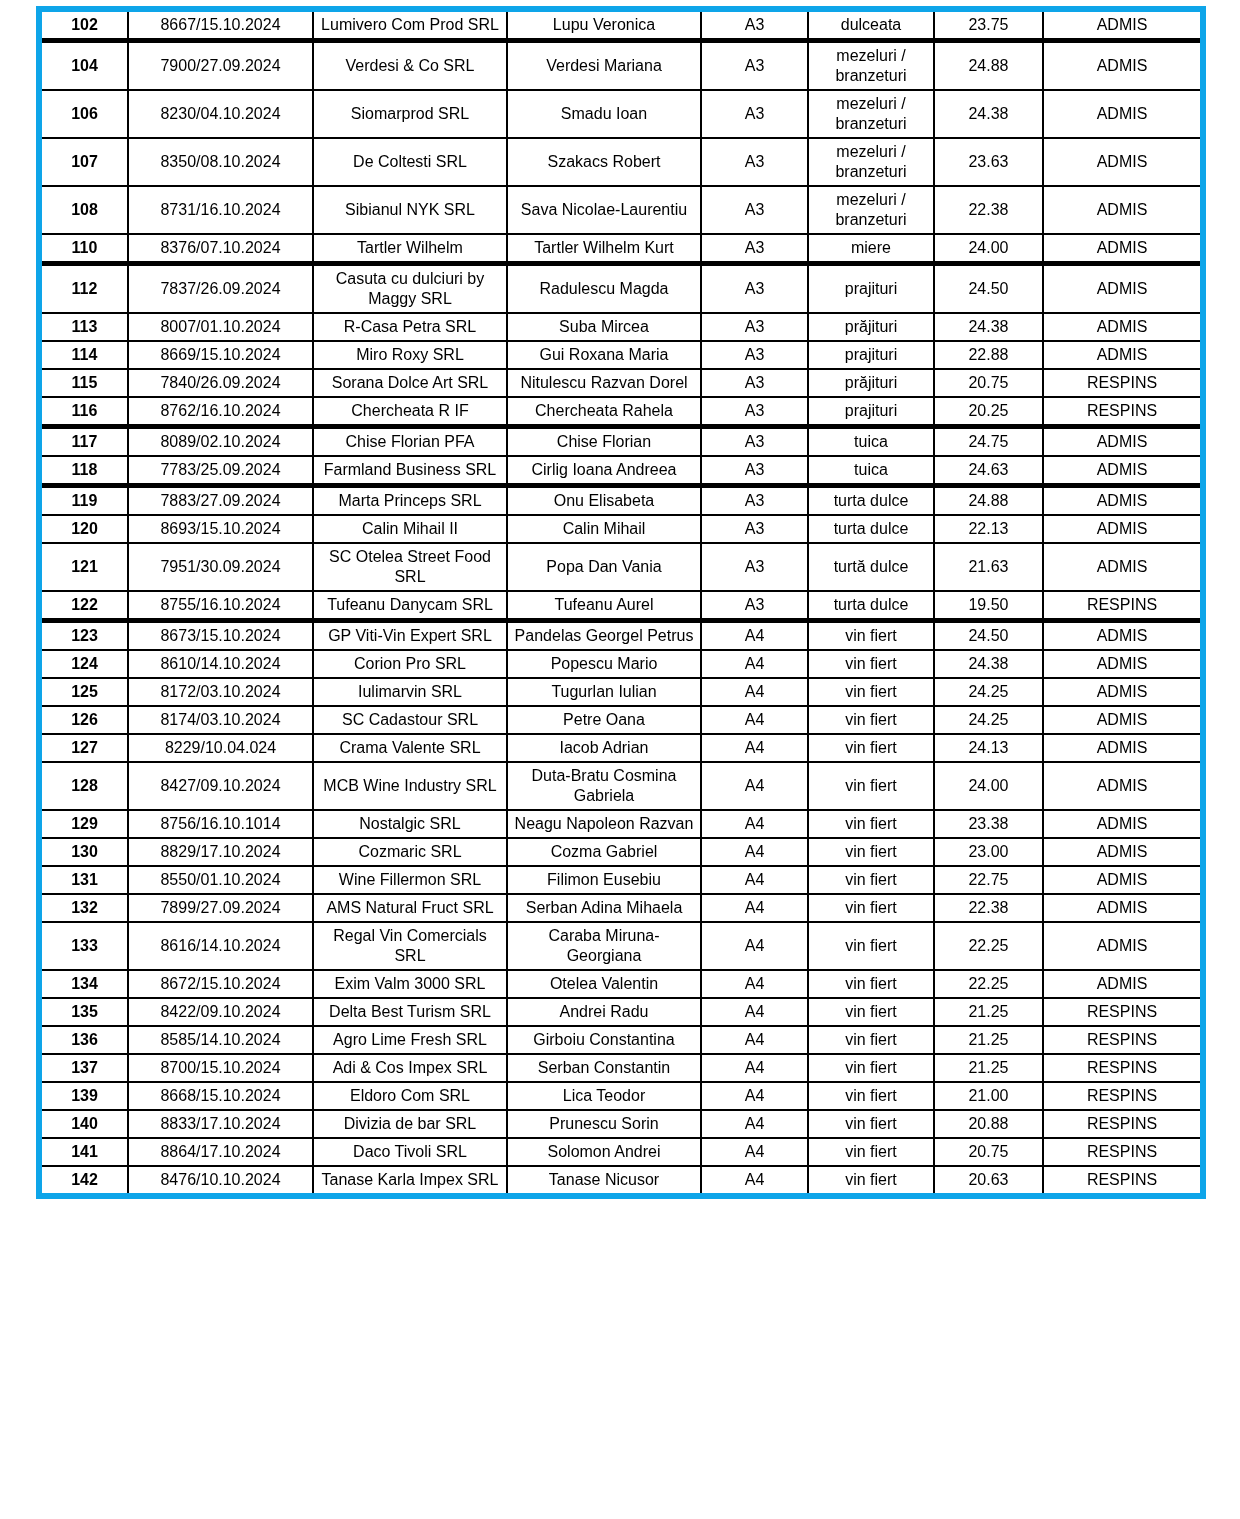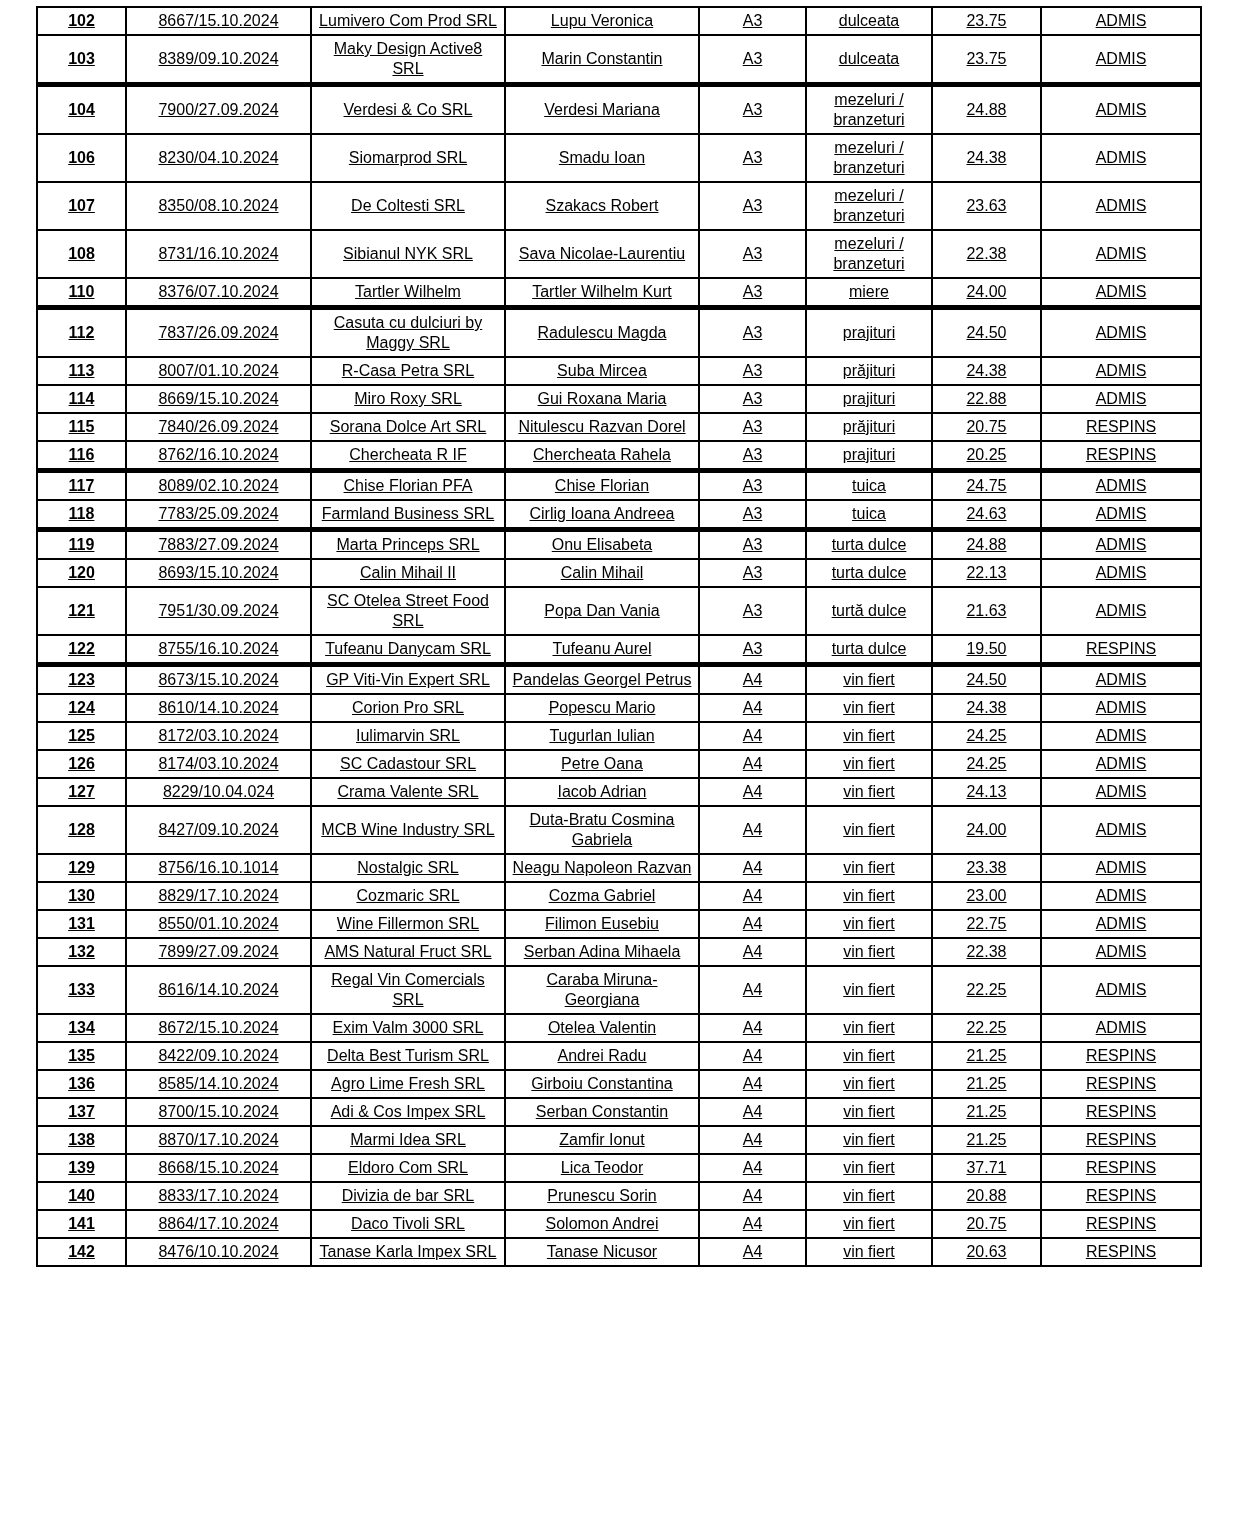--- a/index.html
+++ b/index.html
@@ -14,22 +14,21 @@
     color: #000000;
     overflow: hidden;
   }
   .page {
     padding: 6px 0 0 36px;
   }
   table.results {
     border-collapse: collapse;
     table-layout: fixed;
     width: 1164px;
-    border: 2px solid #0ea5e9;
-    text-decoration: underline;
+    border: 6px solid #0ea5e9;
   }
   table.results td {
     border: 2px solid #000;
     text-align: center;
     vertical-align: middle;
     font-size: 16px;
     line-height: 20px;
     padding: 3px 6px;
     overflow: hidden;
     word-wrap: break-word;
@@ -59,30 +58,20 @@
         <tr>
           <td class="col-no">102</td>
           <td class="col-registration">8667/15.10.2024</td>
           <td class="col-company">Lumivero Com Prod SRL</td>
           <td class="col-representative">Lupu Veronica</td>
           <td class="col-section">A3</td>
           <td class="col-product">dulceata</td>
           <td class="col-score">23.75</td>
           <td class="col-result">ADMIS</td>
         </tr>
-        <tr>
-          <td class="col-no">103</td>
-          <td class="col-registration">8389/09.10.2024</td>
-          <td class="col-company">Maky Design Active8 SRL</td>
-          <td class="col-representative">Marin Constantin</td>
-          <td class="col-section">A3</td>
-          <td class="col-product">dulceata</td>
-          <td class="col-score">23.75</td>
-          <td class="col-result">ADMIS</td>
-        </tr>
         <tr class="group-start">
           <td class="col-no">104</td>
           <td class="col-registration">7900/27.09.2024</td>
           <td class="col-company">Verdesi &amp; Co SRL</td>
           <td class="col-representative">Verdesi Mariana</td>
           <td class="col-section">A3</td>
           <td class="col-product">mezeluri / branzeturi</td>
           <td class="col-score">24.88</td>
           <td class="col-result">ADMIS</td>
         </tr>
@@ -380,37 +369,27 @@
           <td class="col-no">137</td>
           <td class="col-registration">8700/15.10.2024</td>
           <td class="col-company">Adi &amp; Cos Impex SRL</td>
           <td class="col-representative">Serban Constantin</td>
           <td class="col-section">A4</td>
           <td class="col-product">vin fiert</td>
           <td class="col-score">21.25</td>
           <td class="col-result">RESPINS</td>
         </tr>
         <tr>
-          <td class="col-no">138</td>
-          <td class="col-registration">8870/17.10.2024</td>
-          <td class="col-company">Marmi Idea SRL</td>
-          <td class="col-representative">Zamfir Ionut</td>
-          <td class="col-section">A4</td>
-          <td class="col-product">vin fiert</td>
-          <td class="col-score">21.25</td>
-          <td class="col-result">RESPINS</td>
-        </tr>
-        <tr>
           <td class="col-no">139</td>
           <td class="col-registration">8668/15.10.2024</td>
           <td class="col-company">Eldoro Com SRL</td>
           <td class="col-representative">Lica Teodor</td>
           <td class="col-section">A4</td>
           <td class="col-product">vin fiert</td>
-          <td class="col-score">37.71</td>
+          <td class="col-score">21.00</td>
           <td class="col-result">RESPINS</td>
         </tr>
         <tr>
           <td class="col-no">140</td>
           <td class="col-registration">8833/17.10.2024</td>
           <td class="col-company">Divizia de bar SRL</td>
           <td class="col-representative">Prunescu Sorin</td>
           <td class="col-section">A4</td>
           <td class="col-product">vin fiert</td>
           <td class="col-score">20.88</td>

